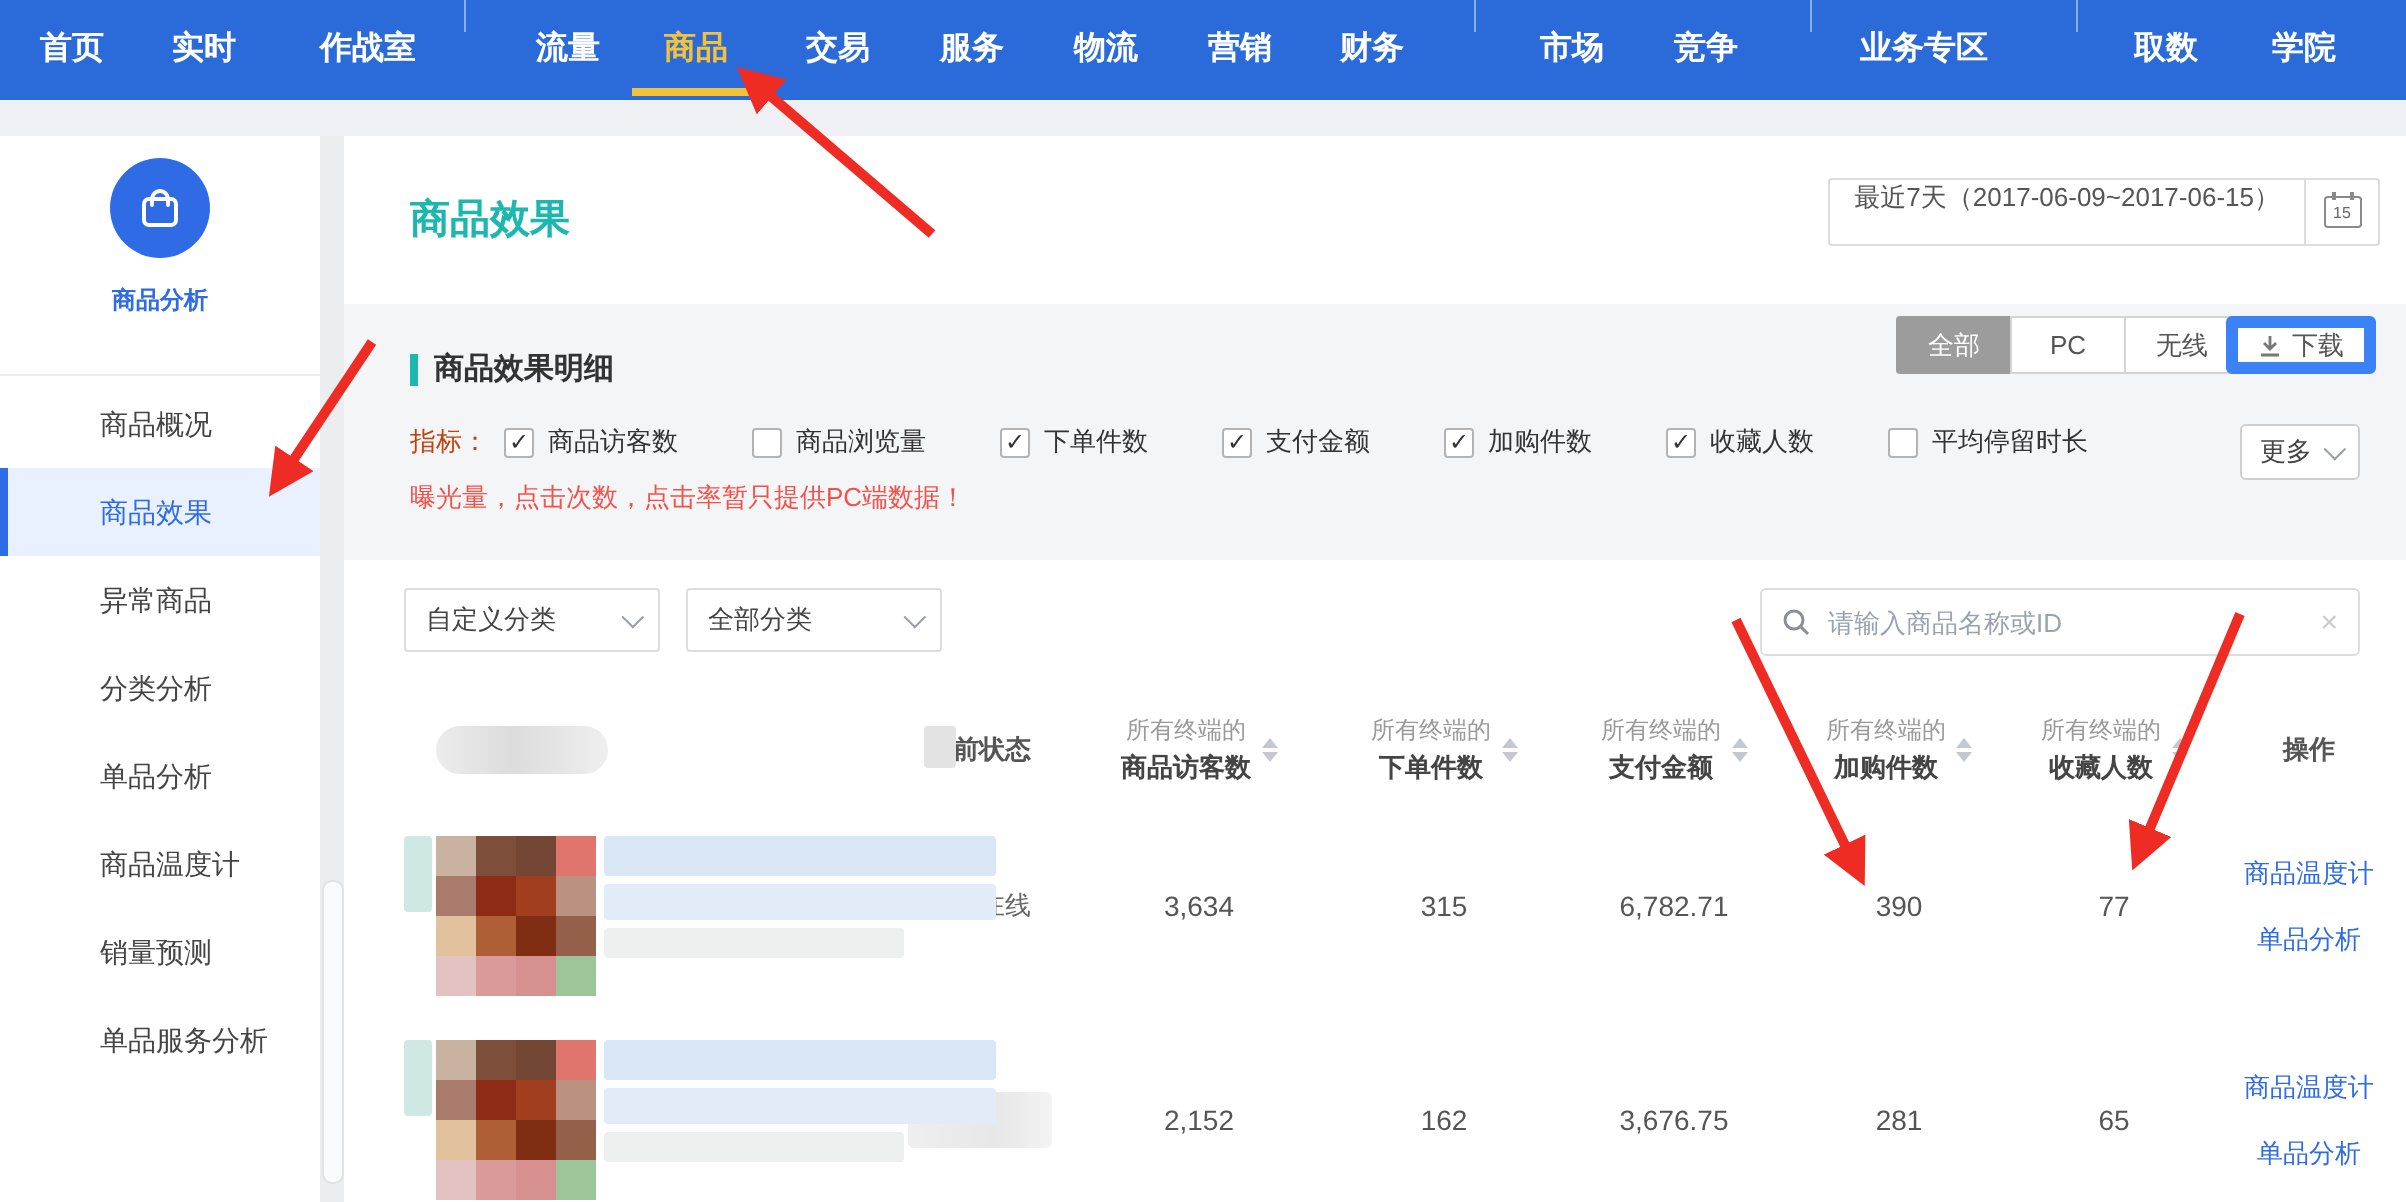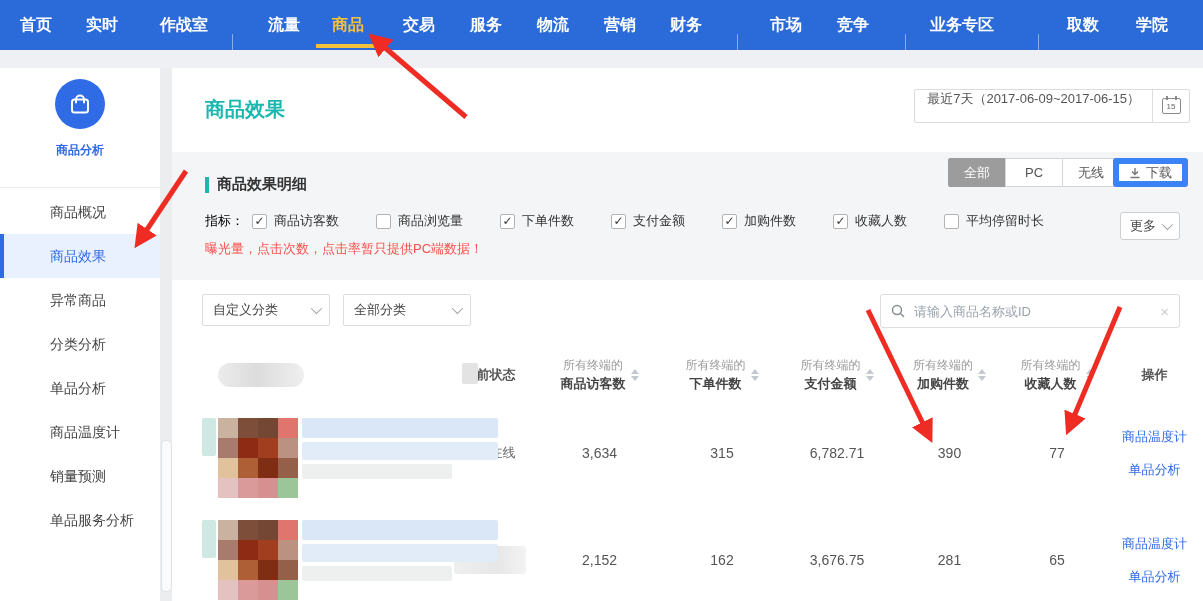--- a/index.html
+++ b/index.html
@@ -1,20 +1,20 @@
 <!DOCTYPE html>
 <html><head>
 <meta charset="utf-8">
 <style>
   html,body{margin:0;padding:0}
   body{width:1203px;height:601px;overflow:hidden;position:relative;background:#eef0f3;
        font-family:"Liberation Sans","DejaVu Sans",sans-serif;}
   
   .topnav{position:absolute;left:0;top:0;width:1203px;height:50px;background:#2b6bd9;
-          display:flex;align-items:flex-end;z-index:2}
+          display:flex;align-items:flex-start;z-index:2}
   .nav-item{color:#fff;font-size:16px;font-weight:600;height:50px;line-height:50px;
             white-space:nowrap;position:relative;cursor:pointer}
   .nav-item.active{color:#f3c13a}
   .nav-item.active::after{content:"";position:absolute;left:50%;transform:translateX(-50%);
             bottom:2px;width:64px;height:4px;background:#f3c13a}
   .nav-div{width:1px;height:16px;background:rgba(255,255,255,.45)}
   
   .sidebar{position:absolute;left:0;top:68px;width:160px;height:533px;background:#fff}
   .side-head{height:108px;border-bottom:1px solid #ececec;text-align:center;padding-top:11px}
   .side-icon{width:50px;height:50px;border-radius:50%;background:#2e6be5;margin:0 auto;
@@ -49,21 +49,21 @@
   .tabs{position:absolute;right:83px;top:6px;display:flex}
   .tab{min-width:56px;height:27px;line-height:27px;text-align:center;background:#fff;
        border:1px solid #d4d4d4;font-size:13px;color:#555;margin-left:-1px;cursor:pointer}
   .tab:first-child{border-radius:2px 0 0 2px}
   .tab:last-child{border-radius:0 2px 2px 0}
   .tab.active{background:#9c9c9c;border-color:#9c9c9c;color:#fff}
   .dl{position:absolute;right:15px;top:6px;height:29px;display:flex;align-items:center;gap:5px;
       background:#fff;border:6px solid #3b82f6;border-radius:3px;color:#555;font-size:13px;
       padding:0 10px;cursor:pointer;font-family:inherit}
   .filters{position:absolute;left:33px;top:60px;display:flex;align-items:center;font-size:13px}
-  .flabel{color:#000000;margin-right:8px}
+  .flabel{color:#c2410c;margin-right:8px}
   .cb{display:flex;align-items:center;margin-right:37px;cursor:pointer}
   .box{width:15px;height:15px;border:1px solid #b3b3b3;border-radius:2px;background:#fff;
        display:inline-flex;align-items:center;justify-content:center;margin-right:7px;box-sizing:border-box}
   .tick{display:none;font-size:12px;font-weight:bold;color:#333;line-height:1}
   .box.on .tick{display:block}
   .cbl{color:#333}
   .more{position:absolute;right:23px;top:60px;width:60px;height:28px;background:#fff;
         border:1px solid #cfcfcf;border-radius:3px;display:flex;align-items:center;
         justify-content:center;gap:6px;font-size:13px;color:#444;cursor:pointer;font-family:inherit}
   .chev{width:7px;height:7px;border-right:1px solid #9aa0a6;border-bottom:1px solid #9aa0a6;

